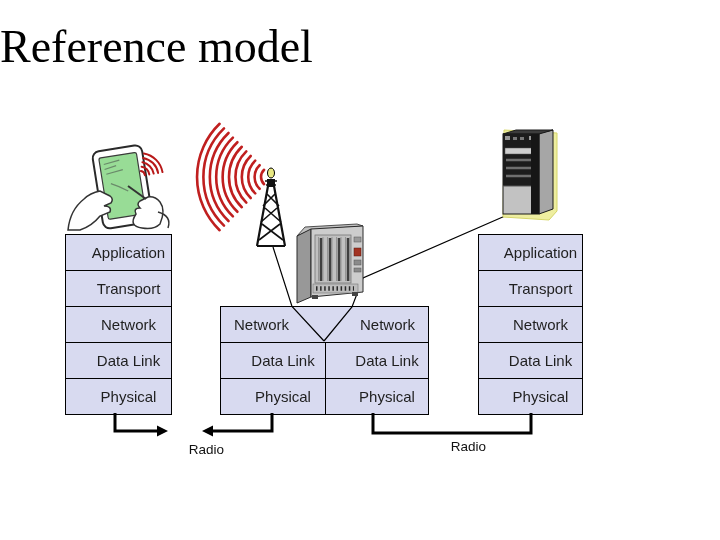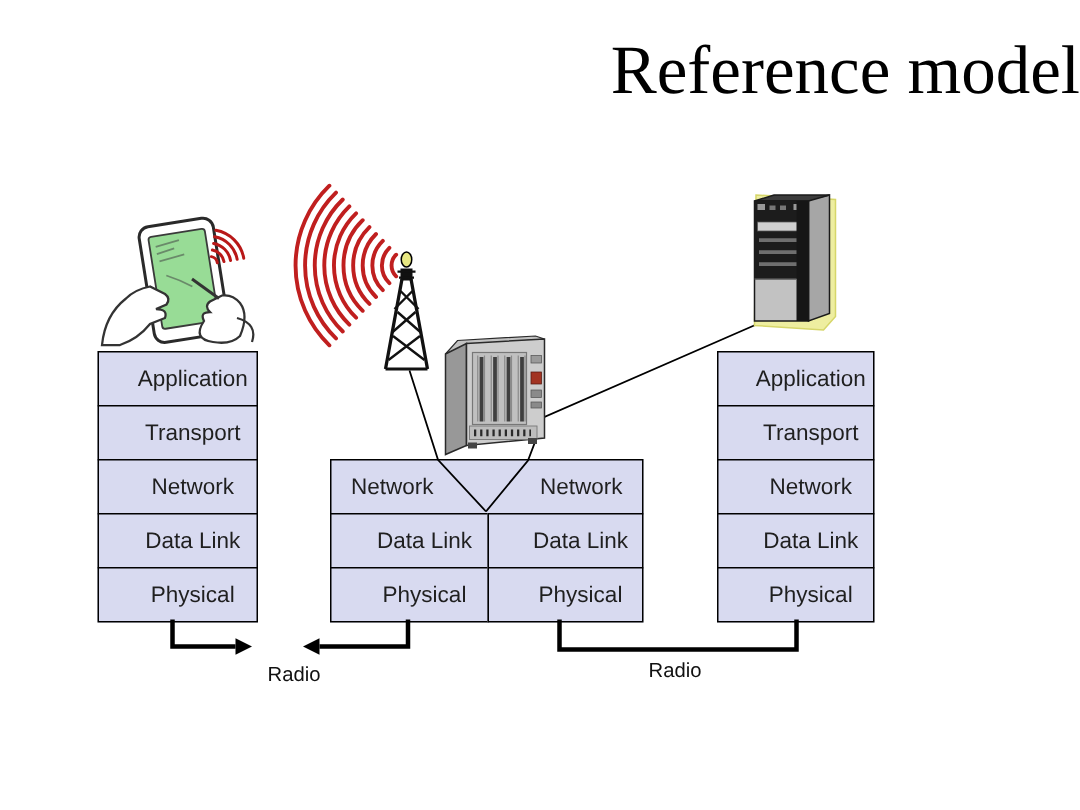--- a/index.html
+++ b/index.html
@@ -1,33 +1,33 @@
 <!DOCTYPE html>
 <html><head>
 <meta charset="utf-8">
 <style>
   html,body{margin:0;padding:0;background:#fff;}
   #slide{position:relative;width:720px;height:540px;background:#fff;overflow:hidden;
          font-family:"Liberation Sans",sans-serif;}
-  #title{position:absolute;left:0;top:20px;width:720px;text-align:right;
+  #title{position:absolute;left:0;top:20px;width:720px;text-align:left;
          font-family:"Liberation Serif",serif;font-size:46px;color:#000;letter-spacing:0px;}
   .stack{position:absolute;}
   .layer{height:37px;box-sizing:border-box;border:1px solid #000;background:#d8daf0;
          display:flex;align-items:center;justify-content:center;
          font-size:15px;color:#1f1f1f;margin-top:-1px;position:relative;padding-left:20px;}
   .stack .layer:first-child{margin-top:0;}
   #stack-left{left:65px;top:234px;width:107px;}
   #stack-right{left:478px;top:234px;width:105px;}
   #stack-mid{left:220px;top:306px;width:209px;}
   #mid-net-row{justify-content:space-between;padding:0 13px;}
   .mid-row{display:flex;margin-top:-1px;}
   .mid-row .layer{margin-top:0;}
   .mid-cell-l{width:106px;}
   .mid-cell-r{width:104px;margin-left:-1px;}
-  .conn-label{position:absolute;font-size:13.5px;color:#111;text-align:center;}
+  .conn-label{position:absolute;font-size:13.5px;color:#111;text-align:right;}
   #radio-label{left:168px;top:442px;width:56px;}
   #medium-label{left:414px;top:439px;width:72px;}
   #overlay{position:absolute;left:0;top:0;width:720px;height:540px;pointer-events:none;}
 </style>
 </head>
 <body>
 
 <div id="slide">
 
   <div id="title">Reference model</div>

